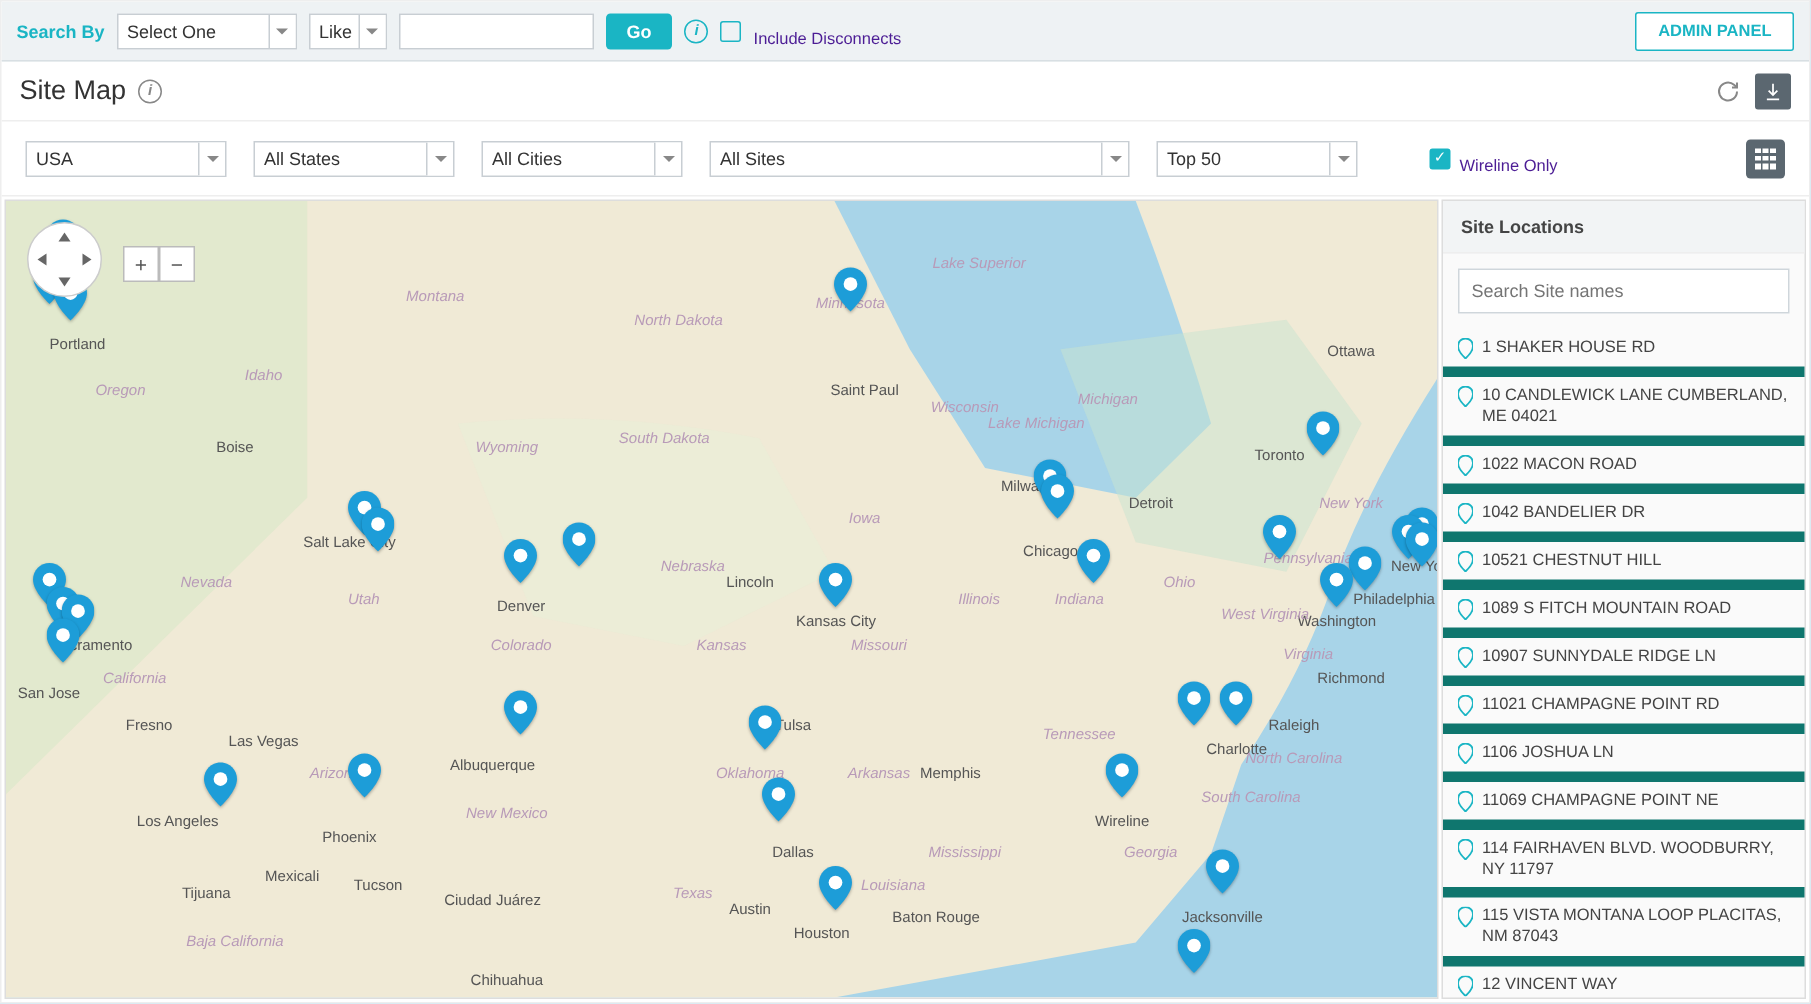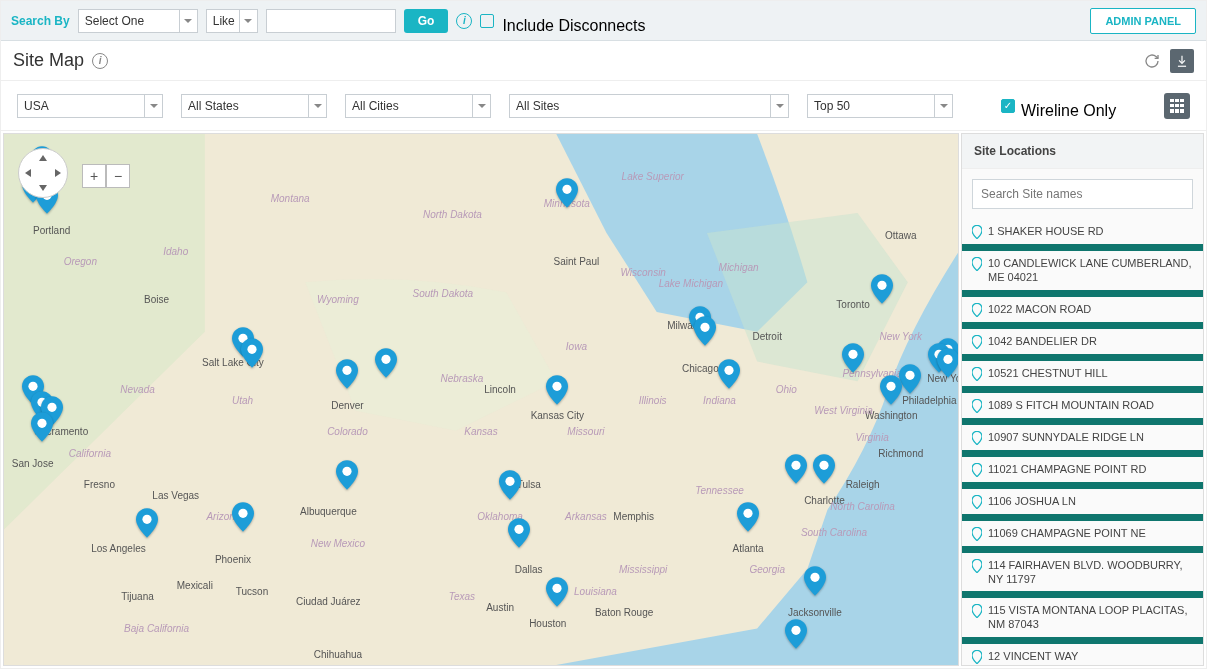--- a/index.html
+++ b/index.html
@@ -13,37 +13,37 @@
 .select-ctrl.w-120 { width: 120px; }
 .select-ctrl.w-52 { width: 52px; }
 .select-ctrl .drop { position: absolute; right: 0; top: 0; bottom: 0; width: 18px; border-left: 1px solid #c8ced3; display: flex; align-items: center; justify-content: center; background: #fff; }
 .select-ctrl .drop::after { content:''; border-left:4px solid transparent; border-right:4px solid transparent; border-top:4px solid #888; }
 .text-input { height: 24px; width: 130px; border: 1px solid #c8ced3; background: #fff; padding: 0 6px; font-size: 12px; }
 .go-btn { height: 24px; padding: 0 14px; background: #1ab5c4; color: #fff; border: none; border-radius: 3px; font-size: 12px; font-weight: 600; cursor: pointer; }
 .info-icon { width: 16px; height: 16px; border-radius: 50%; border: 1.5px solid #1ab5c4; color: #1ab5c4; display: flex; align-items: center; justify-content: center; font-size: 10px; font-style: italic; font-weight: bold; }
 .chk { width: 14px; height: 14px; border: 1.5px solid #1ab5c4; border-radius: 2px; display: inline-flex; align-items: center; justify-content: center; cursor: pointer; }
 .chk.checked { background: #1ab5c4; }
 .chk.checked::after { content: '✓'; color: #fff; font-size: 10px; line-height: 1; }
-.chk-lbl { color: #000000; font-size: 16px; margin-top: 10px; }
+.chk-lbl { color: #4c1d95; font-size: 11px; margin-top: 10px; }
 .spacer { flex: 1; }
 .admin-btn { height: 26px; padding: 0 14px; background: #fff; color: #1ab5c4; border: 1px solid #1ab5c4; border-radius: 2px; font-size: 11px; font-weight: 600; cursor: pointer; }
 
 
 .title-row { height: 40px; display: flex; align-items: center; padding: 0 12px; gap: 8px; border-bottom: 1px solid #eee; }
 .title-row h1 { font-size: 18px; font-weight: 400; color: #333; }
 .title-actions { margin-left: auto; display: flex; gap: 6px; }
 .icon-btn { width: 24px; height: 24px; display: flex; align-items: center; justify-content: center; border-radius: 2px; cursor: pointer; }
 .icon-btn.refresh { color: #888; }
 .icon-btn.refresh svg { width: 16px; height: 16px; }
 .icon-btn.download { background: #5b6770; color: #fff; }
 .icon-btn.download svg { width: 14px; height: 14px; }
 
 
 .filter-row { height: 50px; display: flex; align-items: center; padding: 0 16px; gap: 18px; border-bottom: 1px solid #eee; }
-.filter-row .select-ctrl { width: 146px; }
+.filter-row .select-ctrl { width: 134px; }
 .filter-row .select-ctrl.wide { width: 280px; }
 .grid-btn { width: 26px; height: 26px; background: #5b6770; border-radius: 3px; display: flex; align-items: center; justify-content: center; cursor: pointer; margin-left: auto; }
 .grid-btn span { width: 14px; height: 14px; display: grid; grid-template-columns: 1fr 1fr 1fr; grid-template-rows: 1fr 1fr 1fr; gap: 1.5px; }
 .grid-btn span i { background: #fff; }
 
 
 .content { display: flex; height: calc(100% - 130px); }
 .map-pane { flex: 1; position: relative; background: linear-gradient(135deg, #dbeef0 0%, #c9e8d4 15%, #f0ead6 45%, #e8ebd8 60%, #f5efe3 75%, #d6ece0 90%); border: 1px solid #ddd; margin: 2px; overflow: hidden; }
 .map-svg { position: absolute; top: 0; left: 0; width: 100%; height: 100%; }
 .map-nav { position: absolute; top: 14px; left: 14px; width: 50px; height: 50px; background: #fff; border: 1px solid #ccc; border-radius: 50%; display: flex; align-items: center; justify-content: center; }
@@ -192,21 +192,21 @@
           <div class="map-label" style="left: 52%; top: 89%;">Austin</div>
           <div class="map-label" style="left: 57%; top: 92%;">Houston</div>
           <div class="map-label" style="left: 60%; top: 24%;">Saint Paul</div>
           <div class="map-label" style="left: 72%; top: 36%;">Milwaukee</div>
           <div class="map-label" style="left: 73%; top: 44%;">Chicago</div>
           <div class="map-label" style="left: 80%; top: 38%;">Detroit</div>
           <div class="map-label" style="left: 89%; top: 32%;">Toronto</div>
           <div class="map-label" style="left: 94%; top: 19%;">Ottawa</div>
           <div class="map-label" style="left: 66%; top: 72%;">Memphis</div>
           <div class="map-label" style="left: 65%; top: 90%;">Baton Rouge</div>
-          <div class="map-label" style="left: 78%; top: 78%;">Atlanta</div>
+          <div class="map-label" style="left: 78%; top: 78%;">Wireline</div>
           <div class="map-label" style="left: 85%; top: 90%;">Jacksonville</div>
           <div class="map-label" style="left: 86%; top: 69%;">Charlotte</div>
           <div class="map-label" style="left: 90%; top: 66%;">Raleigh</div>
           <div class="map-label" style="left: 94%; top: 60%;">Richmond</div>
           <div class="map-label" style="left: 93%; top: 53%;">Washington</div>
           <div class="map-label" style="left: 97%; top: 50%;">Philadelphia</div>
           <div class="map-label" style="left: 99%; top: 46%;">New York</div>
           <div class="map-label state" style="left: 8%; top: 24%;">Oregon</div>
           <div class="map-label state" style="left: 18%; top: 22%;">Idaho</div>
           <div class="map-label state" style="left: 30%; top: 12%;">Montana</div>

